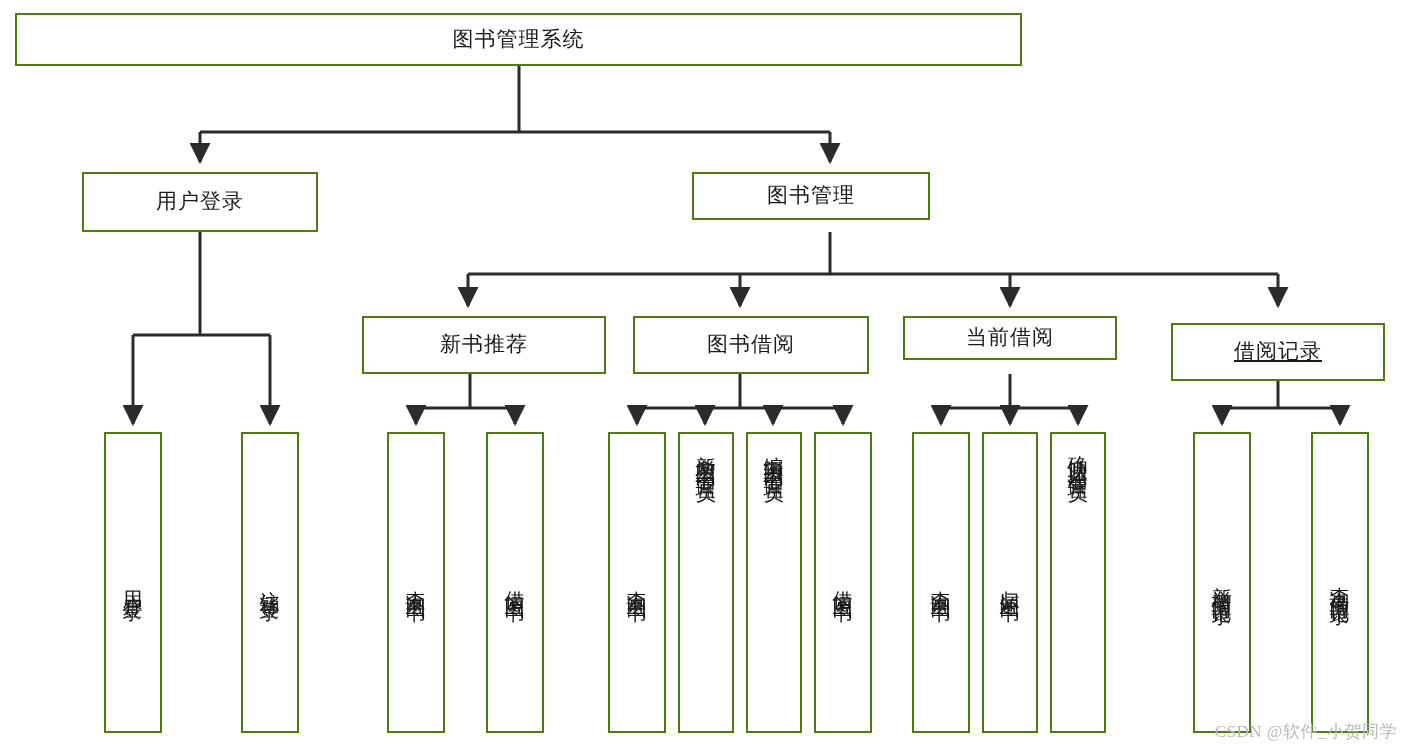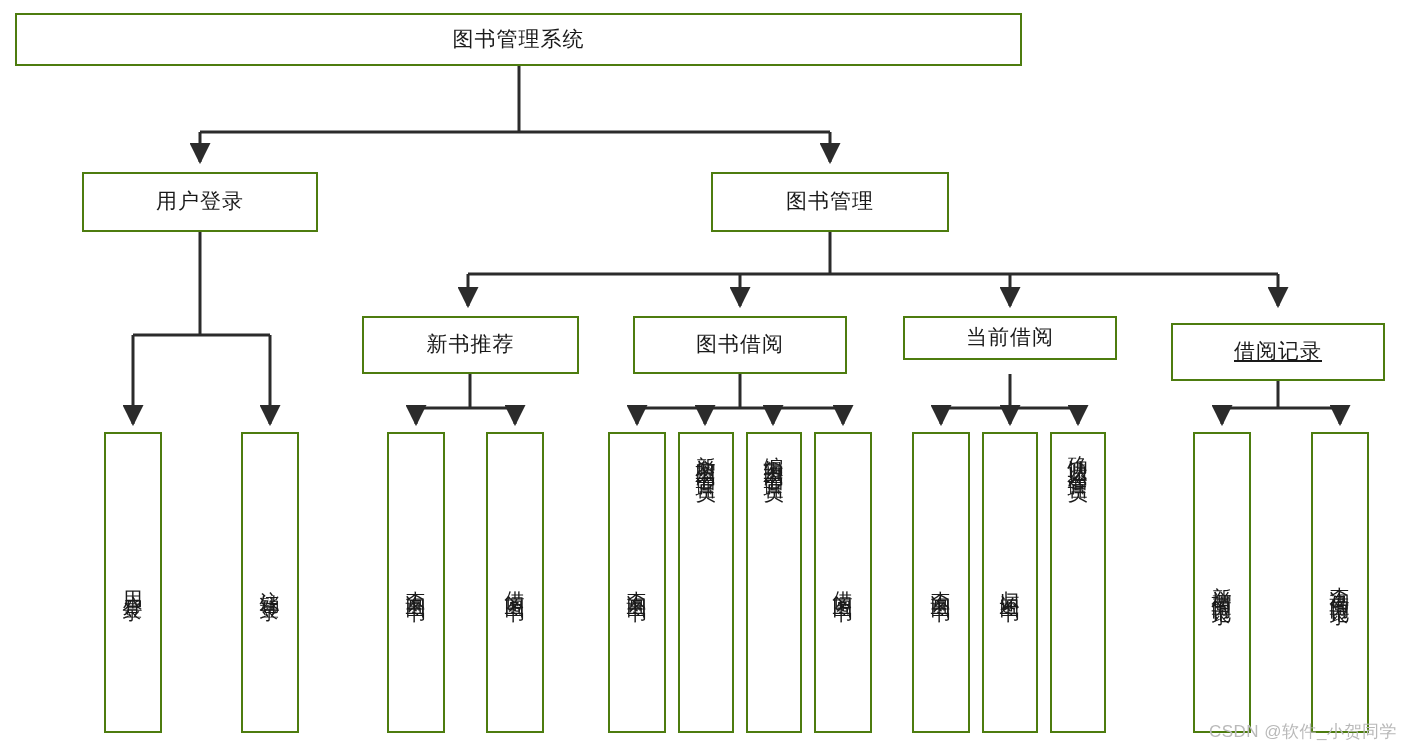--- a/index.html
+++ b/index.html
@@ -60,21 +60,21 @@
     align-items: center;
   }
   .watermark {
     position: absolute;
     right: 8px;
     bottom: 4px;
     font-size: 17px;
     color: #b9b9b9;
     letter-spacing: 0.5px;
     white-space: nowrap;
-    font-family: Liberation Sans, sans-serif;
+    font-family: Liberation Serif, serif;
   }
 </style>
 </head>
 <body>
 
 <div id="diagram-root">
 
   <svg id="connectors" viewBox="0 0 1405 747" xmlns="http://www.w3.org/2000/svg">
     <defs>
       <marker id="arrow" viewBox="0 0 10 10" refX="9" refY="5" markerWidth="7" markerHeight="7" orient="auto-start-reverse">
@@ -125,28 +125,28 @@
     </g>
   </svg>
 
   <div class="node horizontal" style="left:15px; top:13px; width:1007px; height:53px;">
     <span>图书管理系统</span>
   </div>
 
   <div class="node horizontal" style="left:82px; top:172px; width:236px; height:60px;">
     <span>用户登录</span>
   </div>
-  <div class="node horizontal" style="left:711px; top:172px; width:238px; height:60px;">
+  <div class="node horizontal" style="left:692px; top:172px; width:238px; height:48px;">
     <span>图书管理</span>
   </div>
 
-  <div class="node horizontal" style="left:362px; top:316px; width:217px; height:58px;">
+  <div class="node horizontal" style="left:362px; top:316px; width:244px; height:58px;">
     <span>新书推荐</span>
   </div>
-  <div class="node horizontal" style="left:633px; top:316px; width:214px; height:58px;">
+  <div class="node horizontal" style="left:633px; top:316px; width:236px; height:58px;">
     <span>图书借阅</span>
   </div>
   <div class="node horizontal" style="left:903px; top:316px; width:214px; height:44px;">
     <span>当前借阅</span>
   </div>
   <div class="node horizontal" style="left:1171px; top:323px; width:214px; height:58px;text-decoration:underline;">
     <span>借阅记录</span>
   </div>
 
   <div class="node vertical align-mid" style="left:104px; top:432px; width:58px; height:301px;">

